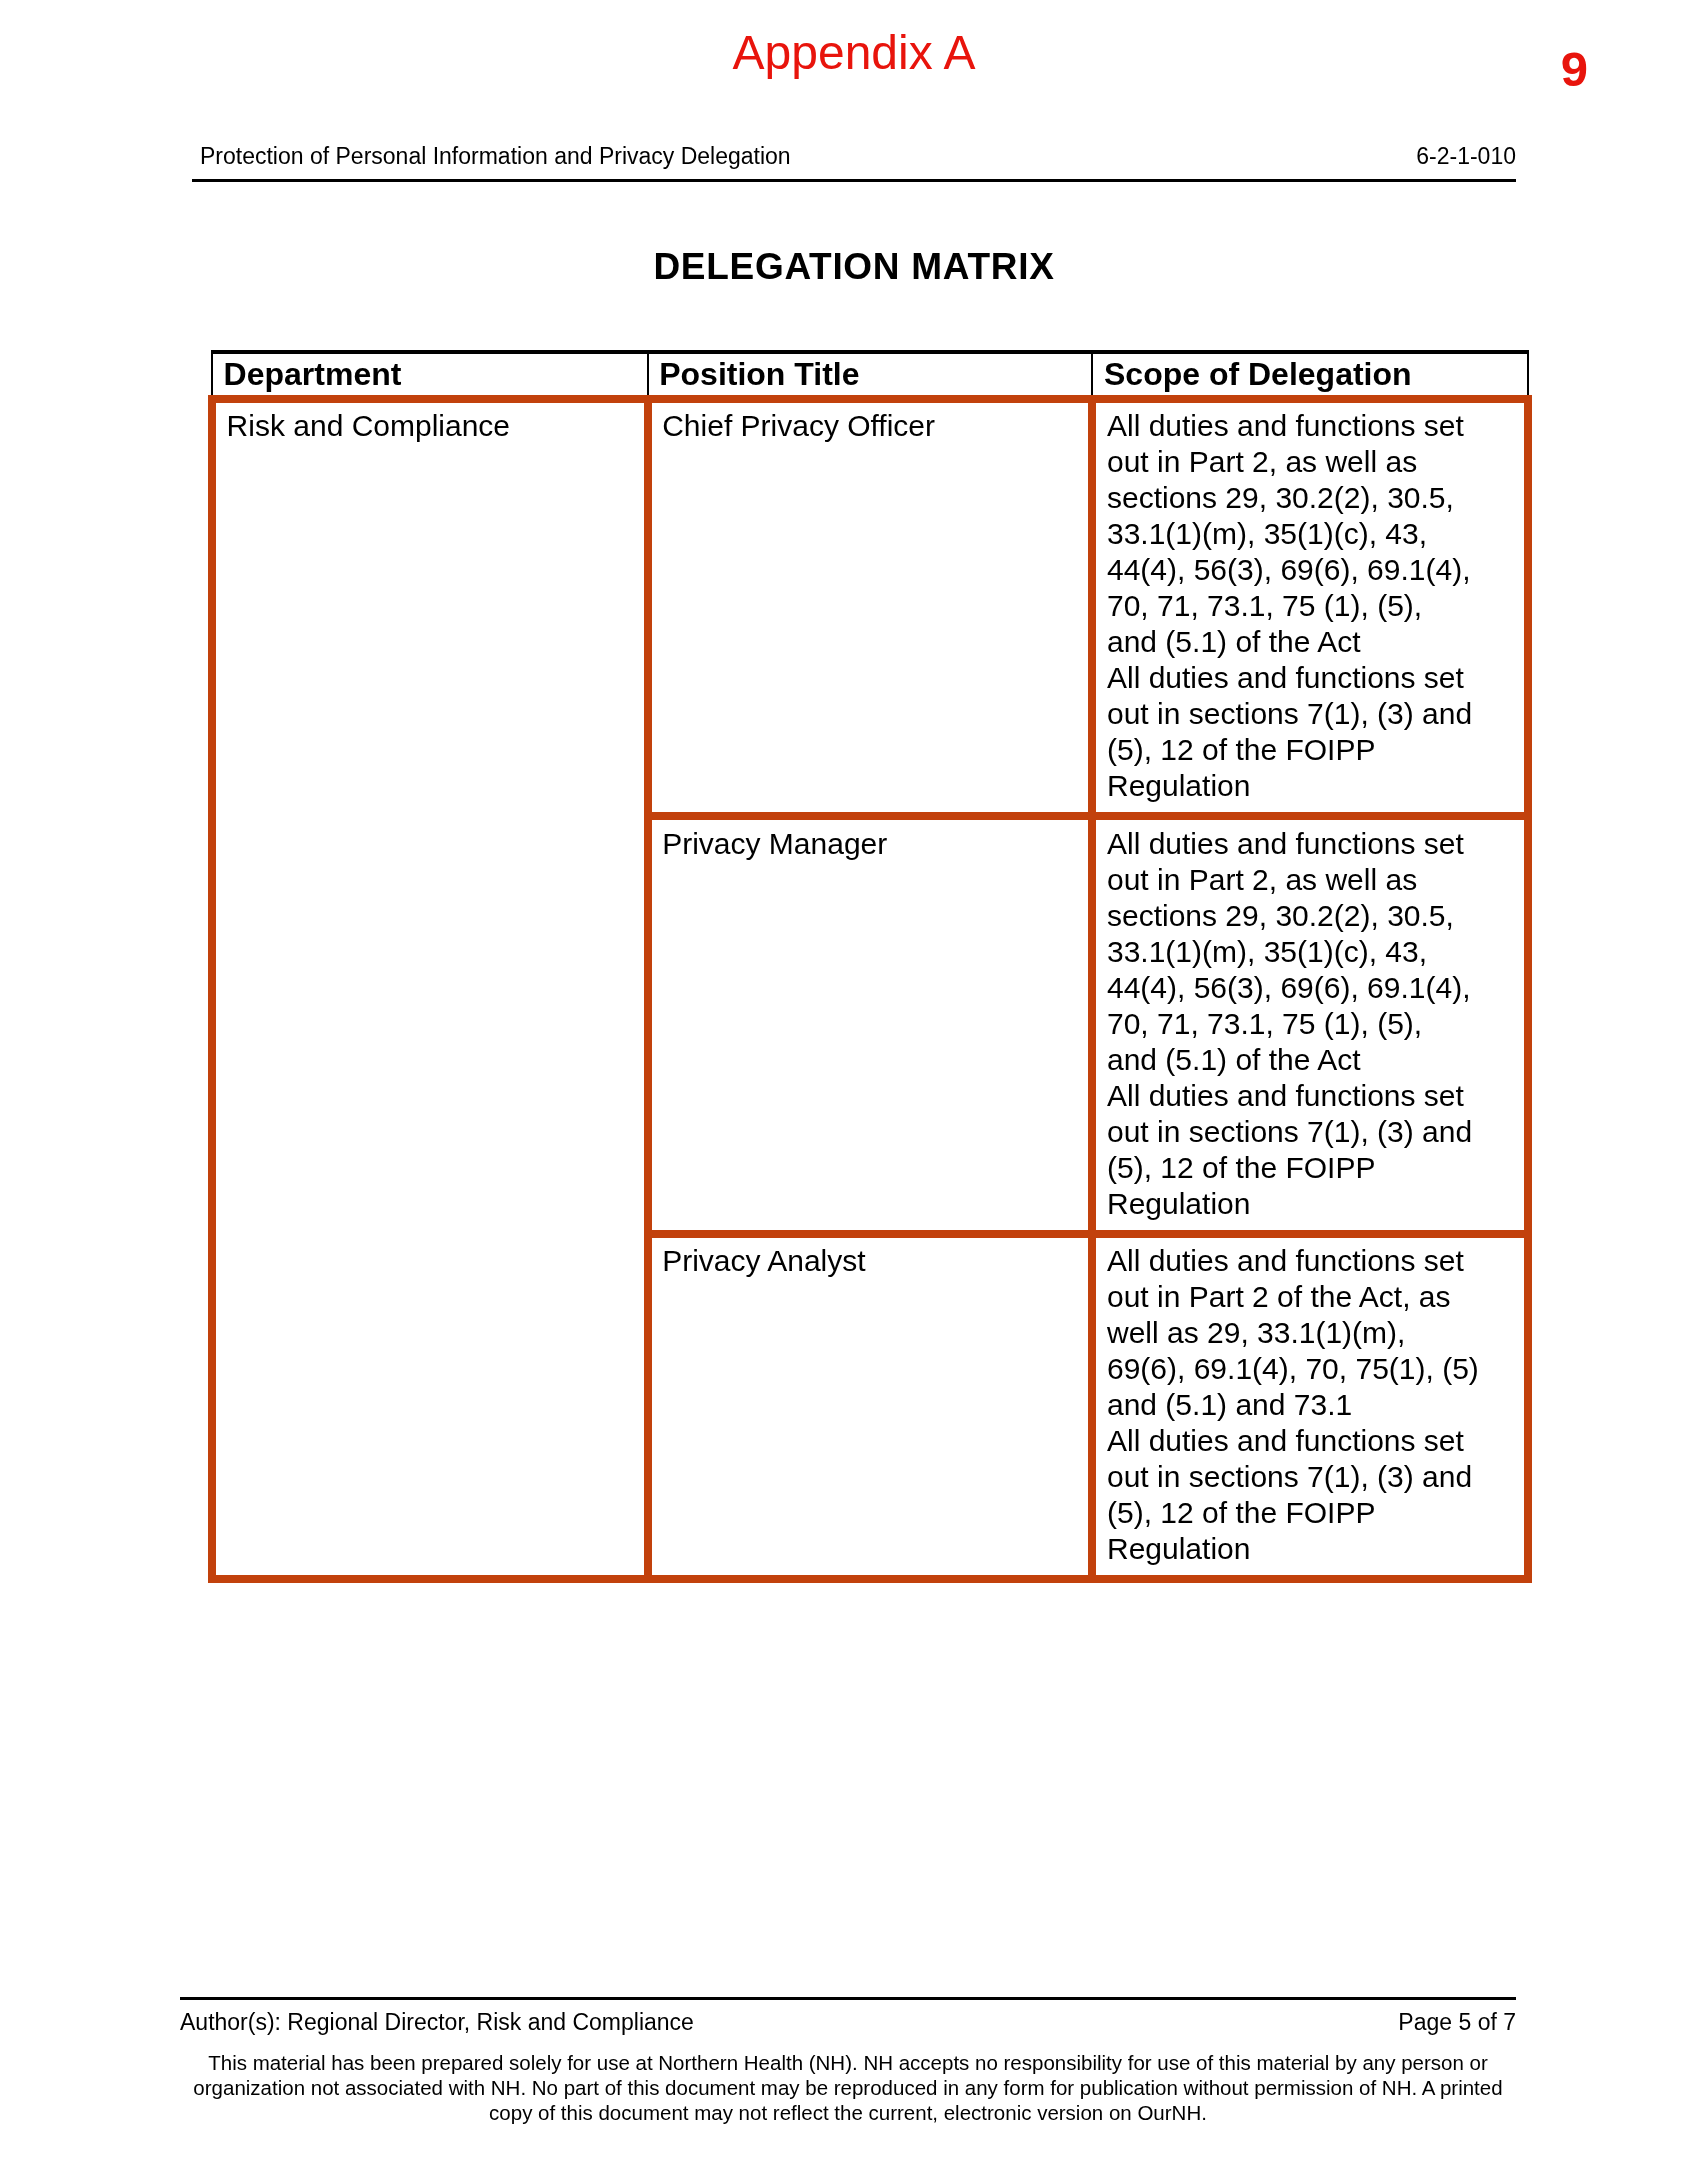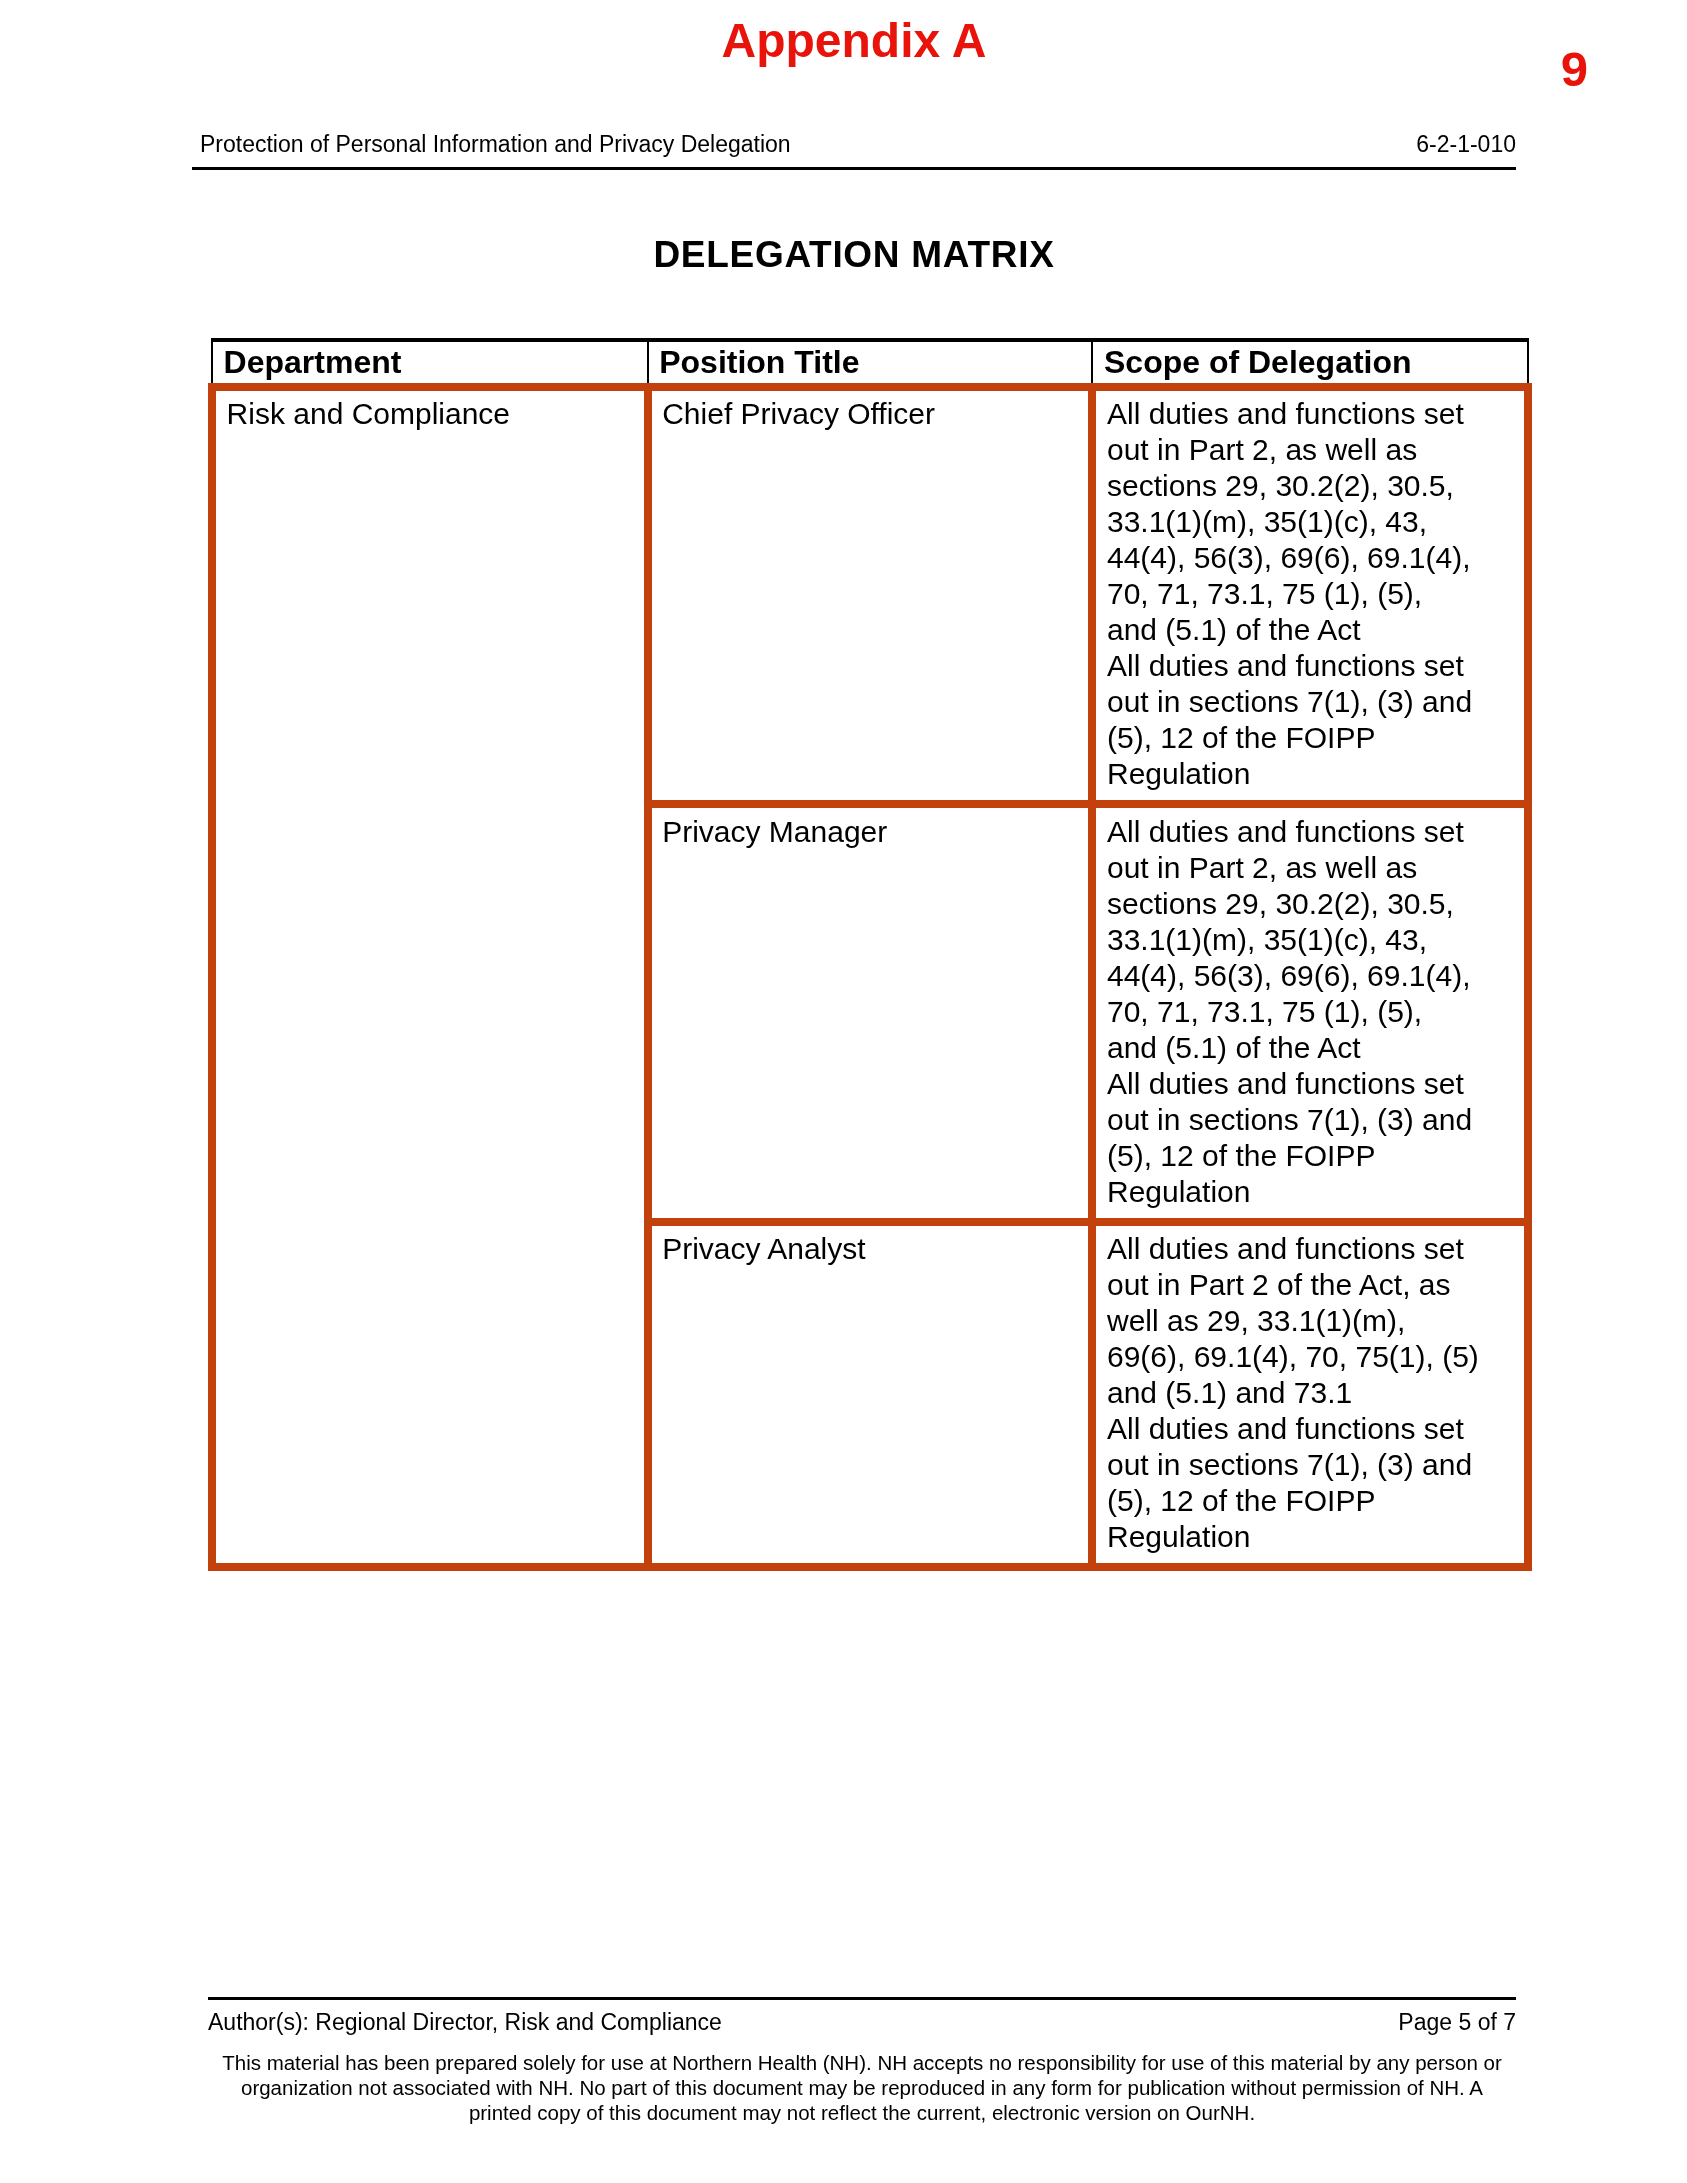--- a/index.html
+++ b/index.html
@@ -19,24 +19,24 @@
   .corner-number {
     position: absolute;
     top: 45px; right: 99px;
     font-size: 49px; font-weight: bold; line-height: 1;
     color: var(--accent-red);
   }
 
   .content { padding: 0 171px 0 192px; }
 
   .appendix-title {
-    margin-top: 16px;
+    margin-top: 28px;
     text-align: center;
     font-size: 48px;
-    font-weight: bold;
+    font-weight: normal;
     line-height: 1.05;
     color: var(--accent-red);
   }
 
   .doc-header {
     display: flex;
     justify-content: space-between;
     align-items: baseline;
     margin-top: 65px;
     padding-left: 8px;
@@ -84,21 +84,21 @@
     vertical-align: top;
     font-size: 30px;
     font-weight: normal;
     padding: 5.3px 5.3px 8px 10.6px;
   }
   .cell-text, .scope-cell .line { line-height: 36px; }
   .scope-cell .line { white-space: nowrap; }
 
   .footer {
     position: absolute;
-    left: 208px; right: 171px;
+    left: 180px; right: 171px;
     top: 1997px;
     font-size: 23px;
   }
   .footer-rule { border-top: 3.3px solid #000; margin-bottom: 9.3px; }
   .footer-row {
     display: flex;
     justify-content: space-between;
     line-height: 26.5px;
   }
   .footer-line { line-height: 26.5px; }

